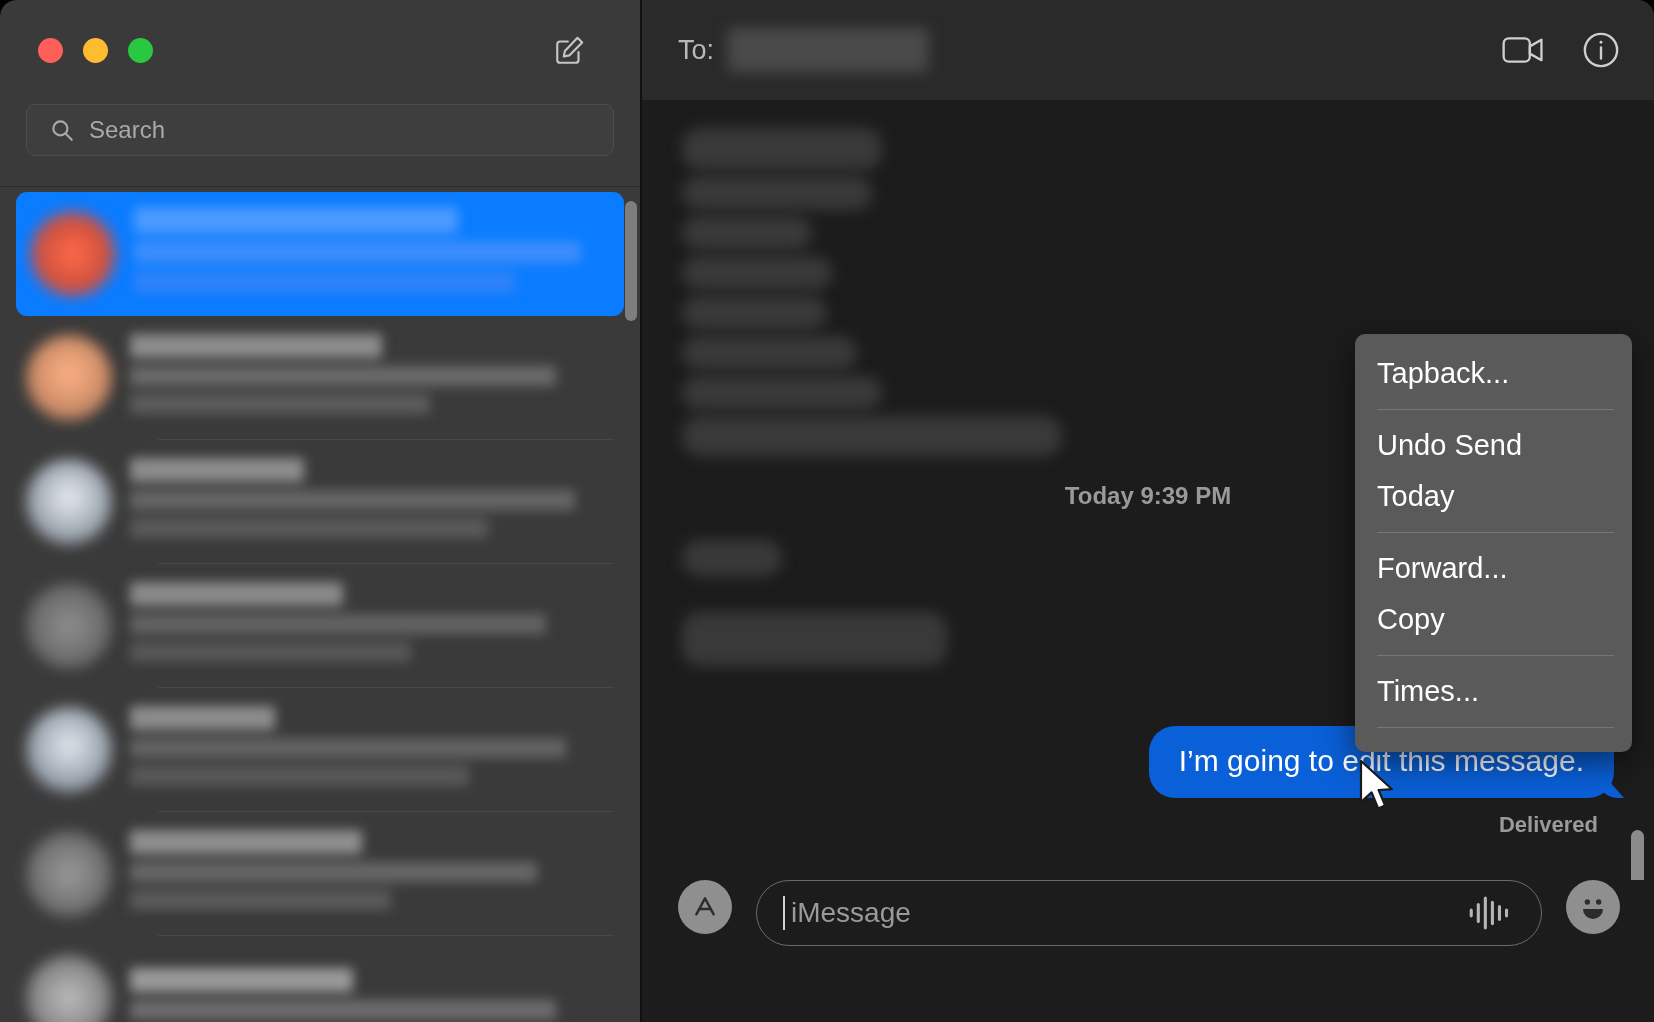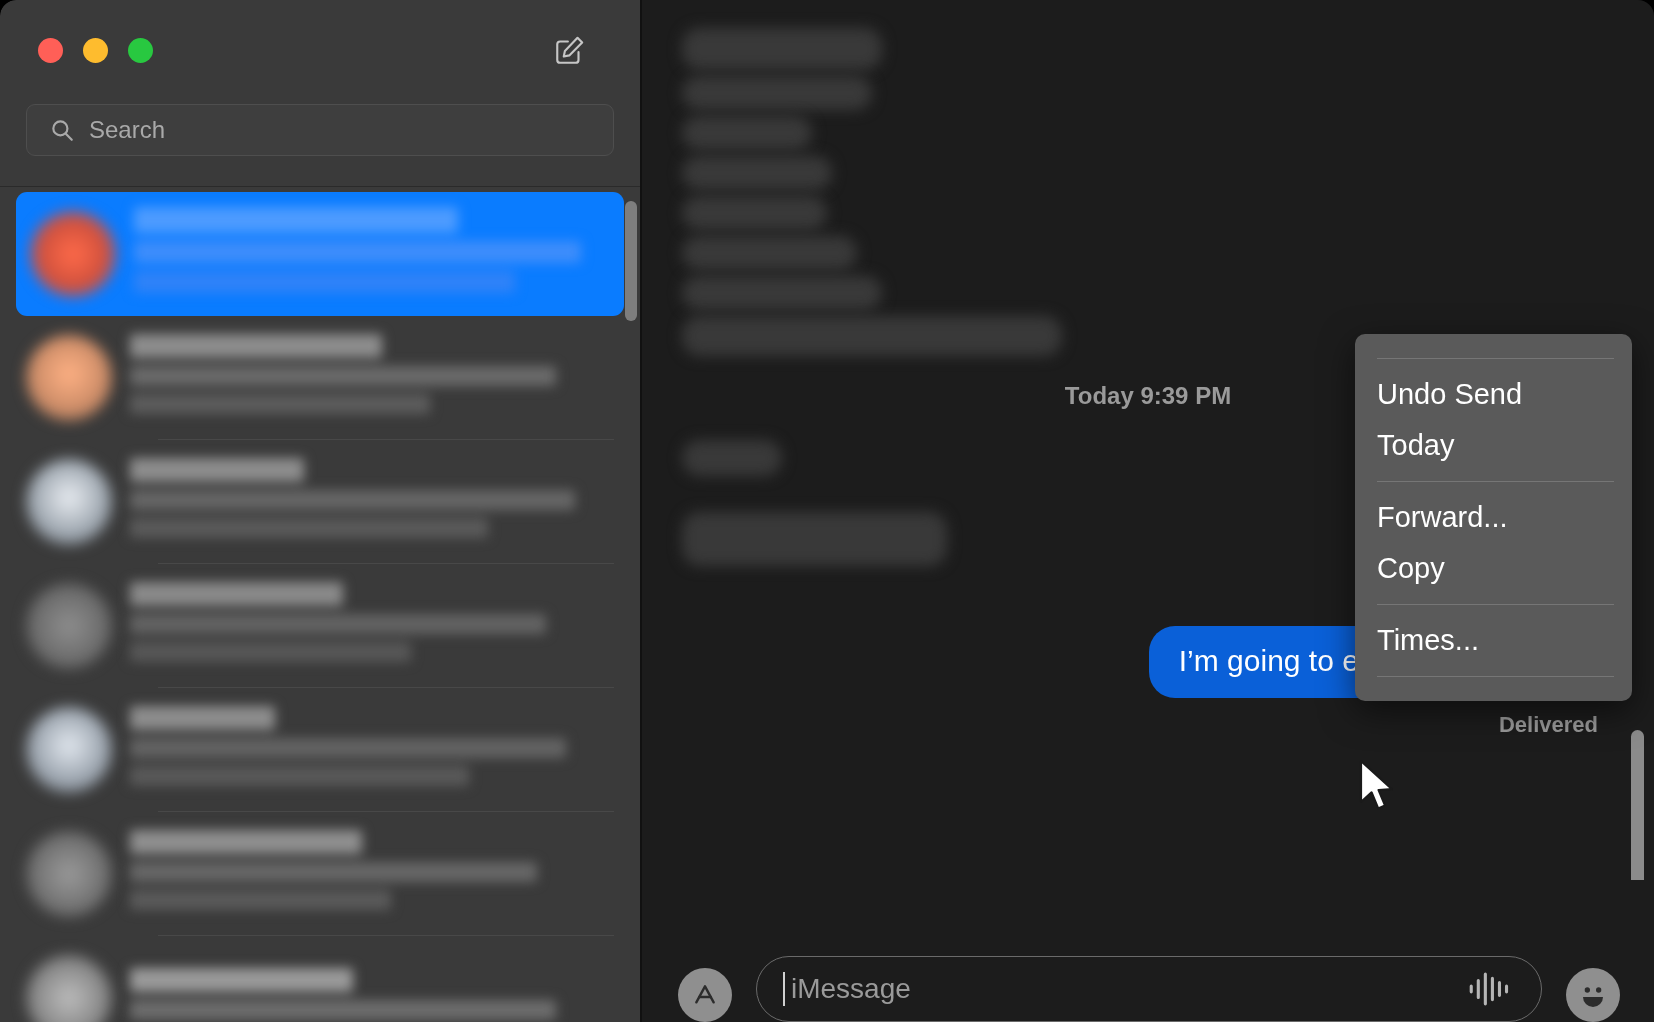--- a/index.html
+++ b/index.html
@@ -202,21 +202,21 @@
 
   .chat-scrollbar {
     position: absolute; right: 10px; top: 730px;
     width: 13px; height: 195px;
     background: #8b8b8b; border-radius: 7px;
   }
 
   
   .compose-bar {
     flex: 0 0 142px;
-    display: flex; align-items: flex-end;
+    display: flex; align-items: flex-start;
     padding: 0 34px 0 36px;
     gap: 24px;
     background: #1c1c1c;
   }
   .apps-btn {
     width: 54px; height: 54px; border-radius: 50%;
     background: #8f8f8f;
     display: flex; align-items: center; justify-content: center;
     flex: 0 0 54px; cursor: pointer;
   }
@@ -383,20 +383,39 @@
           </div>
 
         </div>
 
         <div class="sidebar-scrollbar"></div>
       </div>
     </div>
 
     <div class="chat">
 
+      <div class="chat-header">
+        <span class="to-label">To:</span>
+        <span class="to-value"></span>
+        <div class="header-actions">
+          <span class="hdr-icon">
+            <svg width="44" height="32" viewBox="0 0 30 22" fill="none" stroke="#cfcfcf" stroke-width="1.6" stroke-linejoin="round">
+              <rect x="1" y="3" width="18" height="16" rx="3.5"></rect>
+              <path d="M19 8.5 27 4v14l-8-4.5z"></path>
+            </svg>
+          </span>
+          <span class="hdr-icon">
+            <svg width="38" height="38" viewBox="0 0 24 24" fill="none" stroke="#cfcfcf" stroke-width="1.5" stroke-linecap="round">
+              <circle cx="12" cy="12" r="10.2"></circle>
+              <circle cx="12" cy="7.1" r="0.9" fill="#cfcfcf" stroke="none"></circle>
+              <path d="M12 10.4v7"></path>
+            </svg>
+          </span>
+        </div>
+      </div>
 
       <div class="chat-body">
 
         <div class="msg-row incoming">
           <div class="bubble-blur" style="width:200px;height:42px;"></div>
         </div>
         <div class="msg-row incoming">
           <div class="bubble-blur" style="width:190px;height:34px;"></div>
         </div>
         <div class="msg-row incoming">
@@ -457,20 +476,21 @@
             <circle cx="15.4" cy="9" r="1.6" fill="#2c2c2c"></circle>
             <path d="M6 13.2h12a6 6 0 0 1-12 0z" fill="#2c2c2c"></path>
           </svg>
         </div>
       </div>
 
     </div>
   </div>
 
   <div class="context-menu">
+    <div class="menu-item">Tapback...</div>
     <div class="menu-sep"></div>
     <div class="menu-item">Undo Send</div>
     <div class="menu-item">Today</div>
     <div class="menu-sep"></div>
     <div class="menu-item">Forward...</div>
     <div class="menu-item">Copy</div>
     <div class="menu-sep"></div>
     <div class="menu-item">Times...</div>
     <div class="menu-sep"></div>
   </div>

